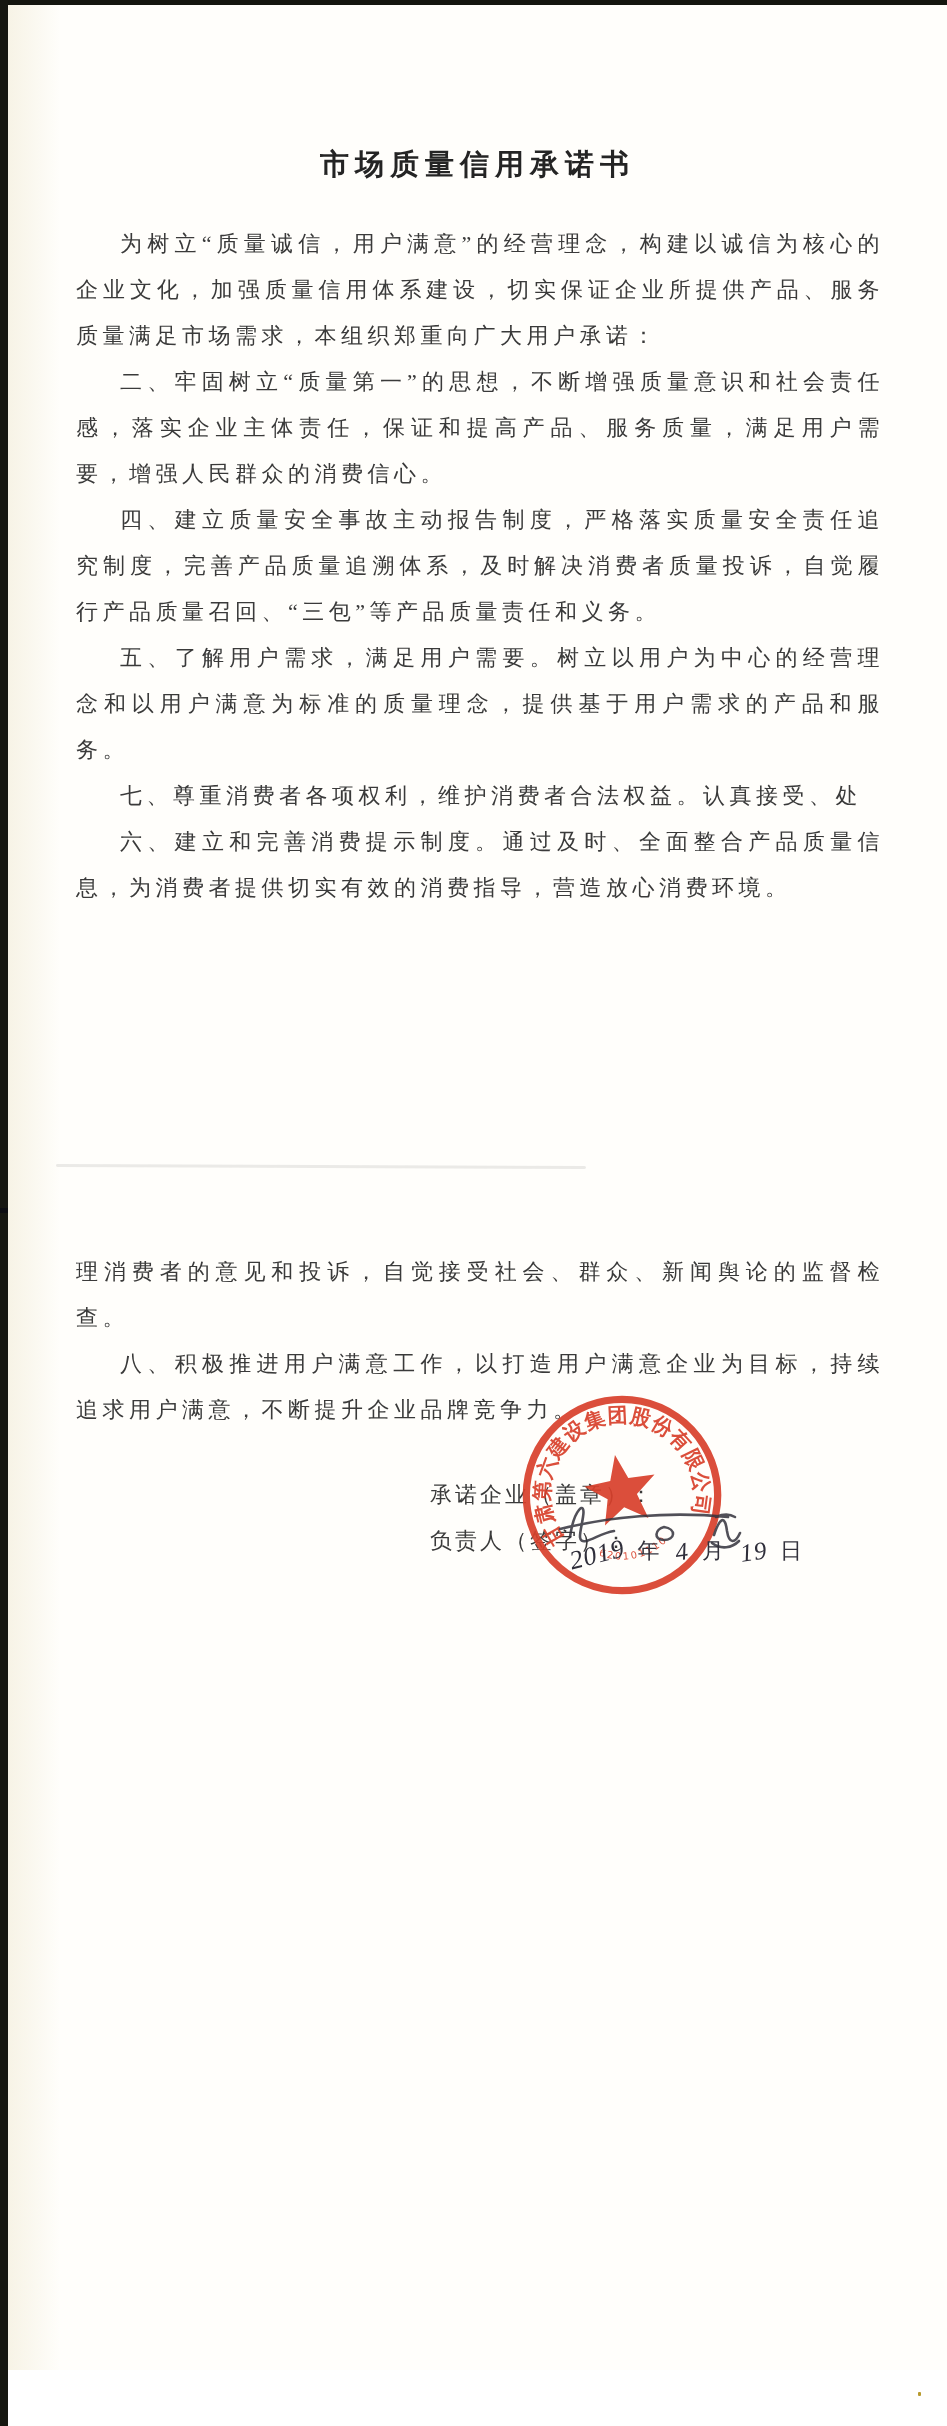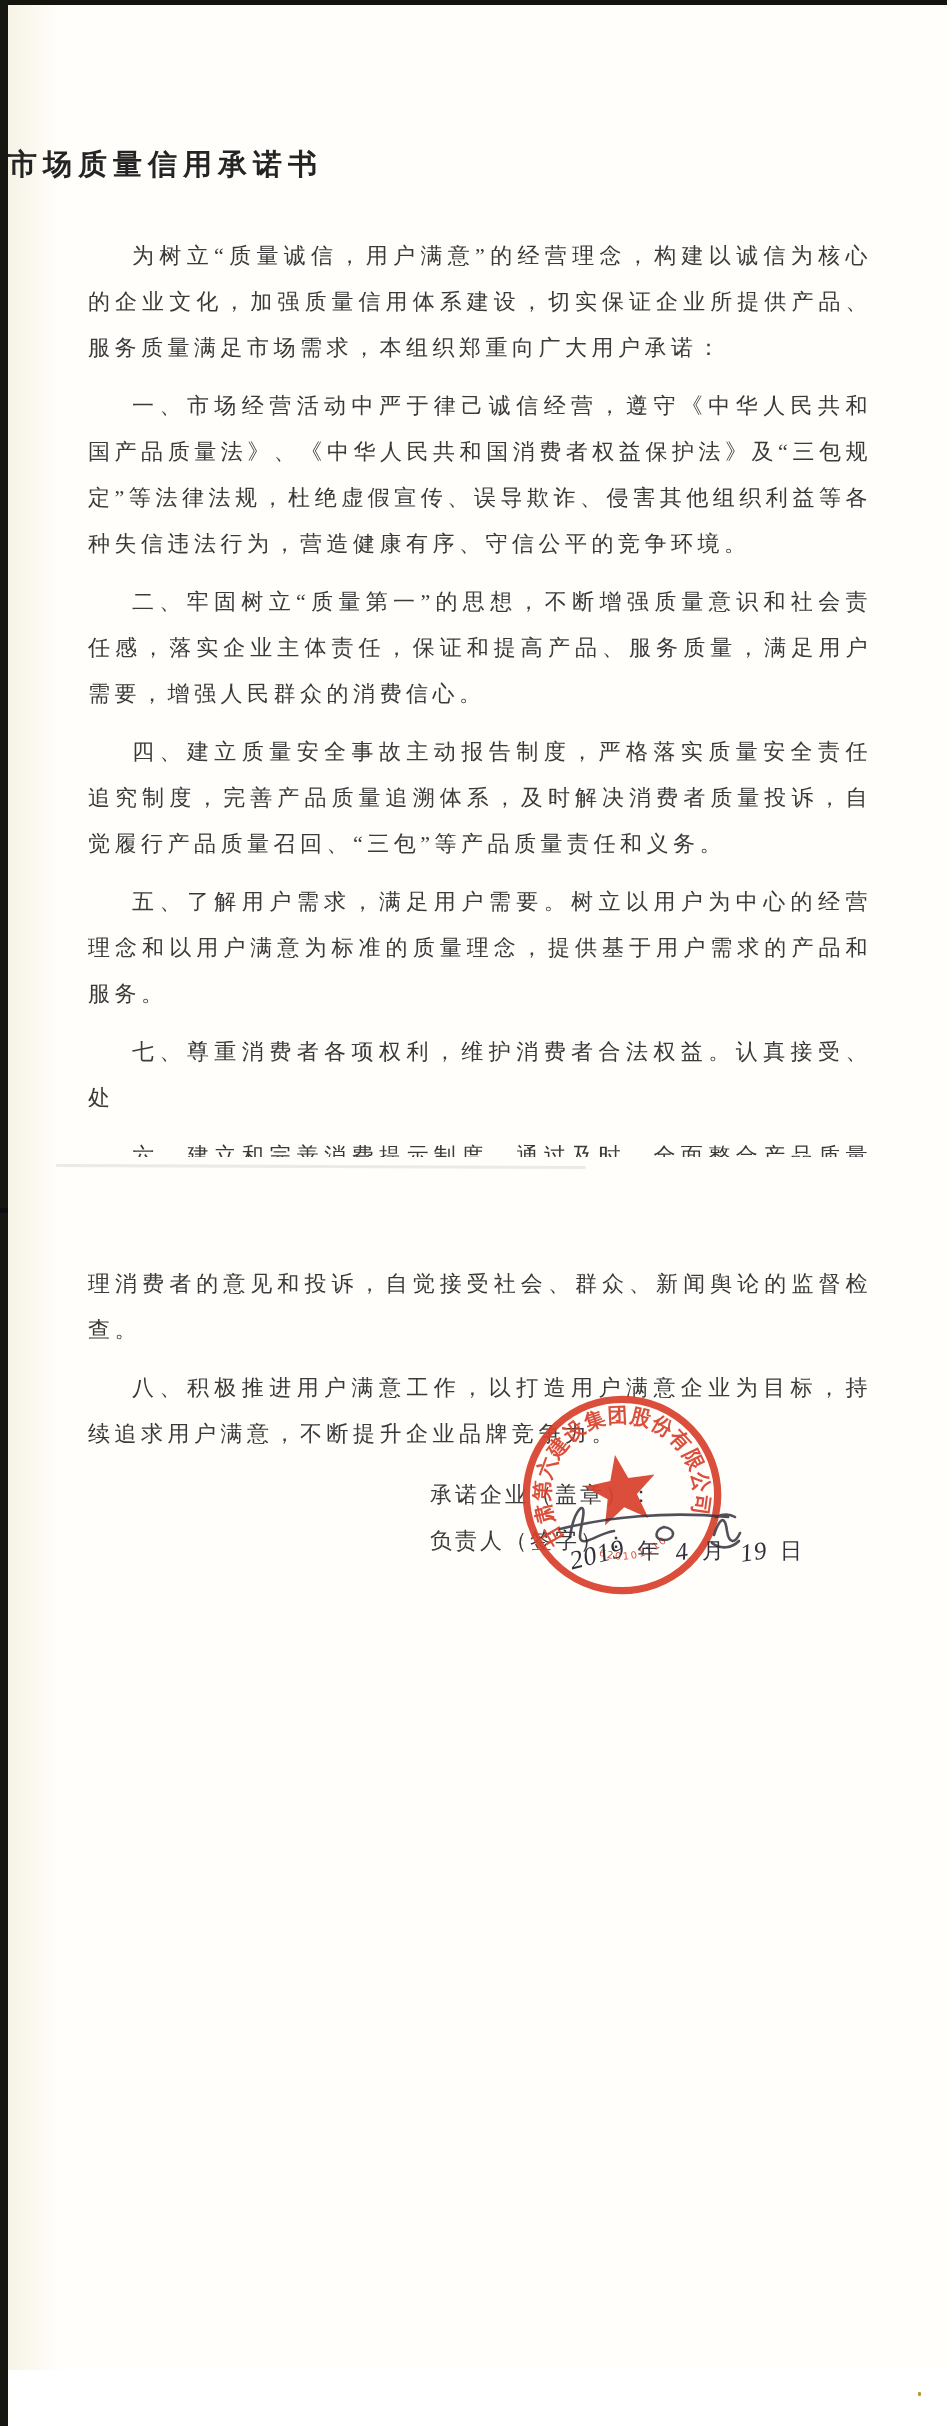--- a/index.html
+++ b/index.html
@@ -18,31 +18,31 @@
     position:absolute;left:8px;width:939px;background:#fffefb;
   }
   .page .edge-tint{
     position:absolute;left:0;top:0;bottom:0;width:52px;
     background:linear-gradient(to right,#f7f3e6 0%,#fbf9f1 55%,rgba(255,255,255,0) 100%);
   }
   #page1{top:5px;height:1203px;border-top-left-radius:16px;}
   #page2{top:1157px;height:1213px;border-top-left-radius:20px;}
 
   .doc-title{
-    position:absolute;left:0;top:140px;width:100%;text-align:left;
+    position:absolute;left:0;top:140px;width:100%;text-align:center;
     font-size:29px;font-weight:700;letter-spacing:6px;color:#242424;
   }
   .doc-body{
     position:absolute;left:68px;width:808px;
     font-size:22px;line-height:46px;letter-spacing:4.5px;
     text-align:justify;text-justify:inter-character;color:#3a3a3a;
   }
   #body1{top:216px;}
   #body2{top:92px;}
-  .doc-body p{margin:12px;text-indent:2em;}
+  .doc-body p{margin:0;text-indent:2em;}
   .doc-body p.no-indent{text-indent:0;}
 
   .sig-block{
     position:absolute;left:422px;top:315px;font-size:22px;line-height:46px;
     letter-spacing:3px;color:#3a3a3a;white-space:nowrap;
   }
   .sig-block div{height:46px;}
 
   .date-line{
     position:absolute;left:560px;top:378px;width:340px;font-size:22px;
@@ -66,21 +66,20 @@
 <div class="edge-left"></div>
 <div class="page-sep"></div>
 <div class="speck" style="left:918px;top:1182px;"></div>
 <div class="speck" style="left:918px;top:2392px;"></div>
 
 <div class="page" id="page1">
   <div class="edge-tint"></div>
   <div class="doc-title">市场质量信用承诺书</div>
   <div class="doc-body" id="body1">
     <p>为树立“质量诚信，用户满意”的经营理念，构建以诚信为核心的企业文化，加强质量信用体系建设，切实保证企业所提供产品、服务质量满足市场需求，本组织郑重向广大用户承诺：</p>
-    <p>一、市场经营活动中严于律己诚信经营，遵守《中华人民共和国产品质量法》、《中华人民共和国消费者权益保护法》及“三包规定”等法律法规，杜绝虚假宣传、误导欺诈、侵害其他组织利益等各种失信违法行为，营造健康有序、守信公平的竞争环境。</p>
     <p>二、牢固树立“质量第一”的思想，不断增强质量意识和社会责任感，落实企业主体责任，保证和提高产品、服务质量，满足用户需要，增强人民群众的消费信心。</p>
     <p>四、建立质量安全事故主动报告制度，严格落实质量安全责任追究制度，完善产品质量追溯体系，及时解决消费者质量投诉，自觉履行产品质量召回、“三包”等产品质量责任和义务。</p>
     <p>五、了解用户需求，满足用户需要。树立以用户为中心的经营理念和以用户满意为标准的质量理念，提供基于用户需求的产品和服务。</p>
     <p>七、尊重消费者各项权利，维护消费者合法权益。认真接受、处</p>
     <p>六、建立和完善消费提示制度。通过及时、全面整合产品质量信息，为消费者提供切实有效的消费指导，营造放心消费环境。</p>
   </div>
 </div>
 
 <div class="page" id="page2">
   <div class="edge-tint"></div>

